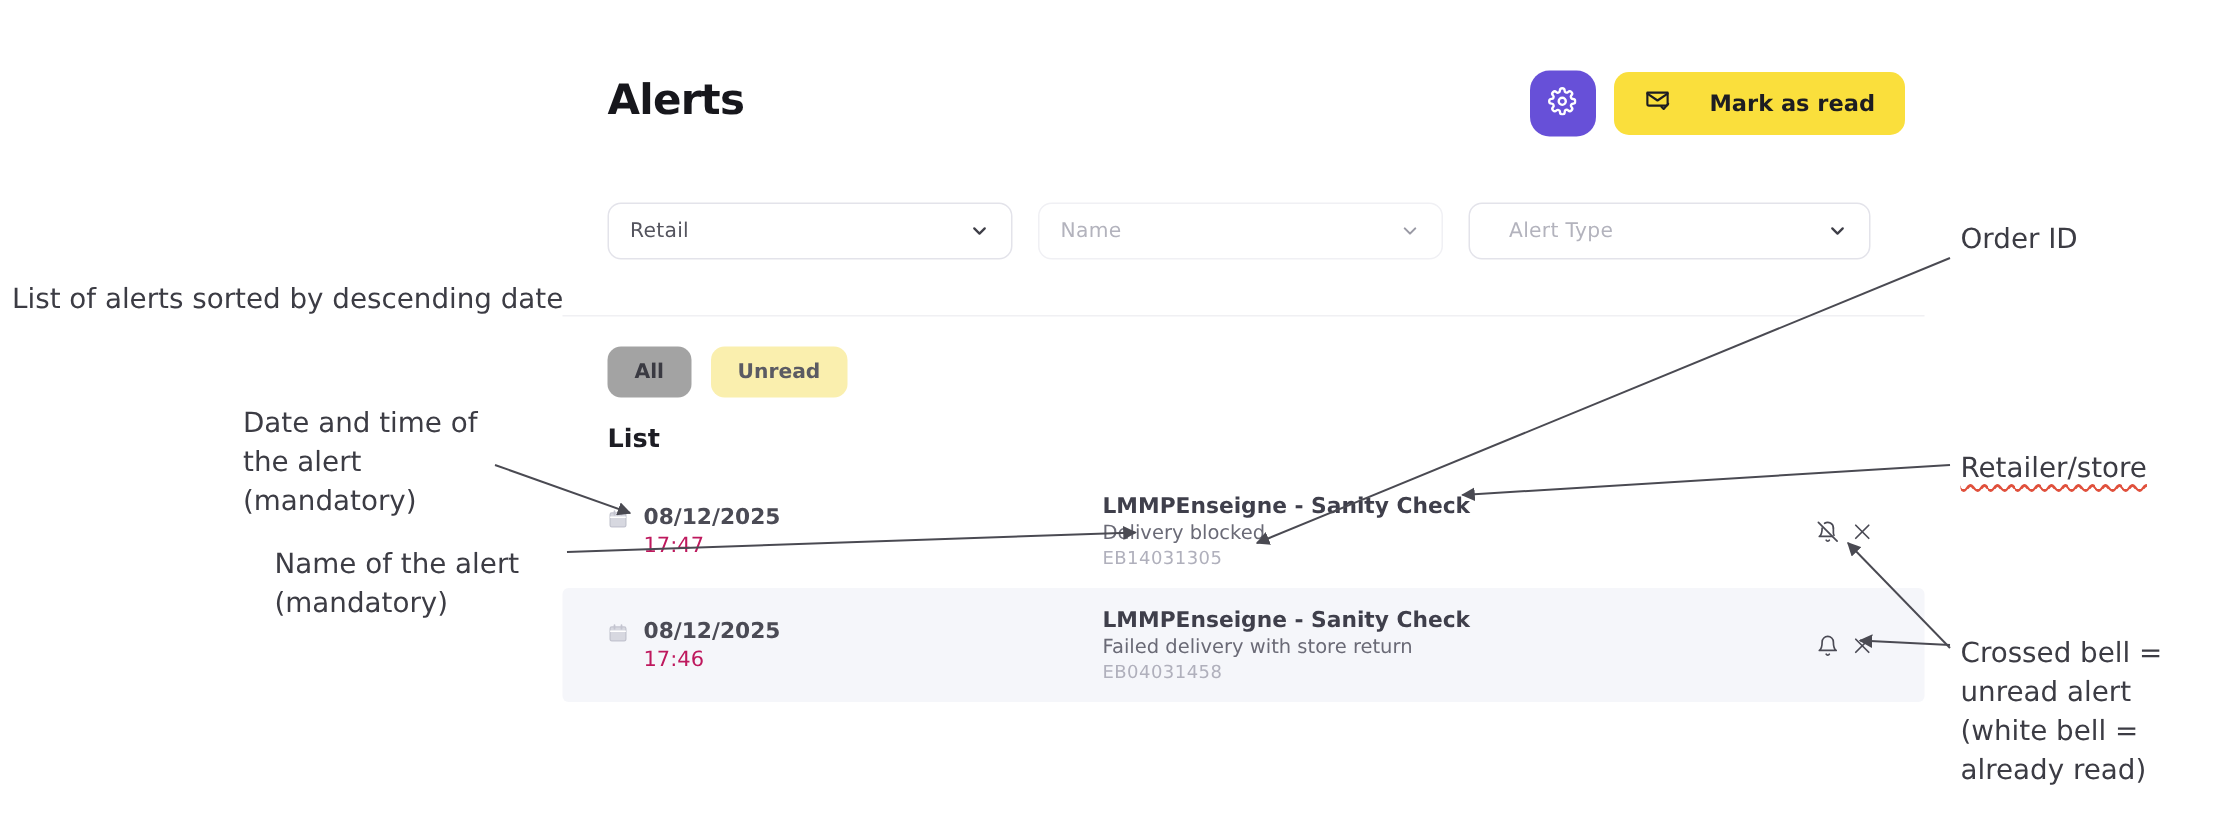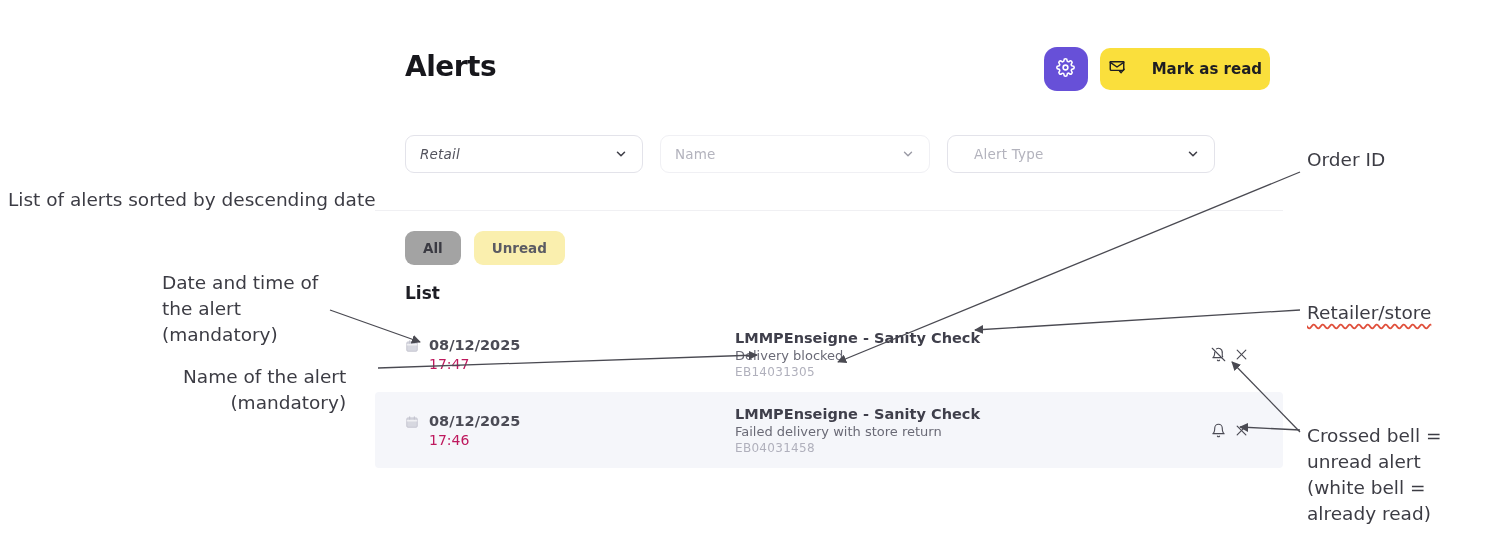--- a/index.html
+++ b/index.html
@@ -61,21 +61,21 @@
     cursor: pointer;
   }
   .mark-read-button {
     height: 42px;
     border-radius: 10px;
     background: #fadf3c;
     border: none;
     display: flex;
     align-items: center;
     gap: 26px;
-    padding: 0 8px;
+    padding: 0 20px;
     cursor: pointer;
     font-family: "DejaVu Sans", sans-serif;
     font-size: 15px;
     font-weight: 700;
     color: #1d1d22;
   }
 
   
   .filters {
     position: absolute;
@@ -88,21 +88,21 @@
     height: 38px;
     border-radius: 9px;
     border: 1px solid #e3e3ea;
     background: #ffffff;
     display: flex;
     align-items: center;
     padding: 0 14px;
     cursor: pointer;
     position: relative;
   }
-  .filter-select.w1 { width: 238px; font-style: italic; }
+  .filter-select.w1 { width: 270px; }
   .filter-select.w2 { width: 270px; border-color: #f0f0f4; }
   .filter-select.w3 { width: 268px; padding-left: 26px; }
   .filter-label {
     font-size: 13.5px;
     color: #54545e;
     letter-spacing: 0.2px;
   }
   .filter-label.placeholder { color: #b3b3bd; }
   .chev {
     position: absolute;
@@ -232,21 +232,21 @@
   .annot {
     position: absolute;
     font-family: "DejaVu Sans", sans-serif;
     font-size: 18.5px;
     line-height: 26px;
     color: #3c3c44;
     white-space: pre-line;
   }
   #annot-list      { left: 8px;    top: 187px; }
   #annot-datetime  { left: 162px;  top: 270px; }
-  #annot-name      { left: 183px;  top: 364px; text-align: right; }
+  #annot-name      { left: 183px;  top: 364px; }
   #annot-orderid   { left: 1307px; top: 147px; }
   #annot-retailer  { left: 1307px; top: 300px; }
   #annot-bell      { left: 1307px; top: 423px; }
 
   .spell {
     text-decoration: underline wavy #e0503c;
     text-decoration-skip-ink: none;
     text-underline-offset: 4px;
   }
 

